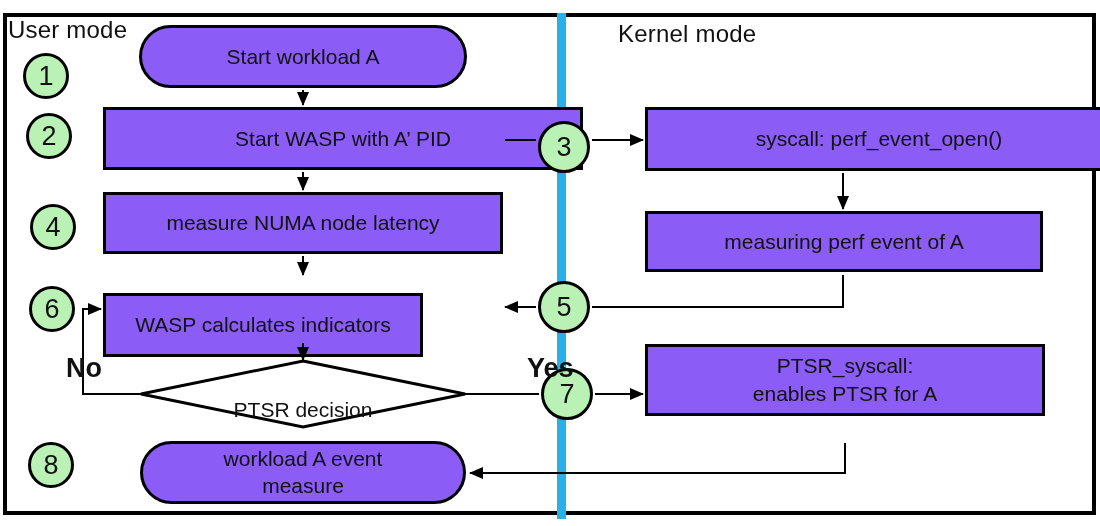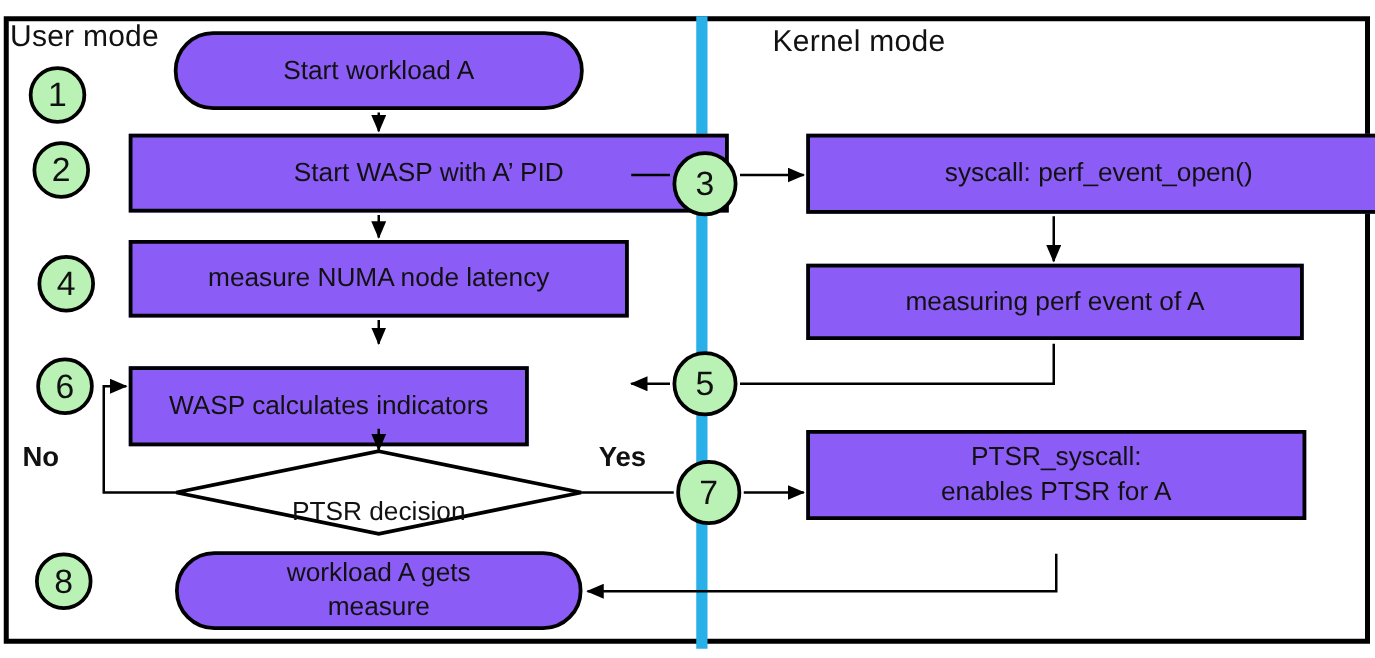--- a/index.html
+++ b/index.html
@@ -25,21 +25,21 @@
   .step{
     position:absolute;box-sizing:border-box;border-radius:50%;
     background:#baf2b5;border:3px solid #000;display:flex;align-items:center;
     justify-content:center;font-size:27px;z-index:5;
   }
   .step.sm{width:46px;height:46px;}
   .step.lg{width:52px;height:52px;}
   .mode-label{
     position:absolute;font-size:24px;font-weight:500;letter-spacing:.2px;z-index:6;text-align:right;
   }
-  .edge-label{position:absolute;font-size:22px;font-weight:700;z-index:6;}
+  .edge-label{position:absolute;font-size:27px;font-weight:700;z-index:6;margin-left:48px;}
   .diamond-text{
     position:absolute;left:203px;top:398px;width:200px;text-align:center;
     font-size:21px;z-index:6;
   }
 </style>
 </head>
 <body>
 
 <div class="stage">
 
@@ -56,21 +56,21 @@
 
   <div class="shape" style="left:103px;top:192px;width:400px;height:62px;">
     <span>measure NUMA node latency</span>
   </div>
 
   <div class="shape" style="left:103px;top:277px;width:320px;height:64px;margin-top:16px;">
     <span>WASP calculates indicators</span>
   </div>
 
   <div class="shape stadium" style="left:140px;top:441px;width:326px;height:63px;flex-direction:column;line-height:1.25;">
-    <span>workload A gets</span>
+    <span>workload A event</span>
     <span>measure</span>
   </div>
 
   <div class="shape" style="left:645px;top:107px;width:468px;height:64px;justify-content:center;">
     <span>syscall: perf_event_open()</span>
   </div>
 
   <div class="shape" style="left:645px;top:211px;width:398px;height:61px;">
     <span>measuring perf event of A</span>
   </div>

